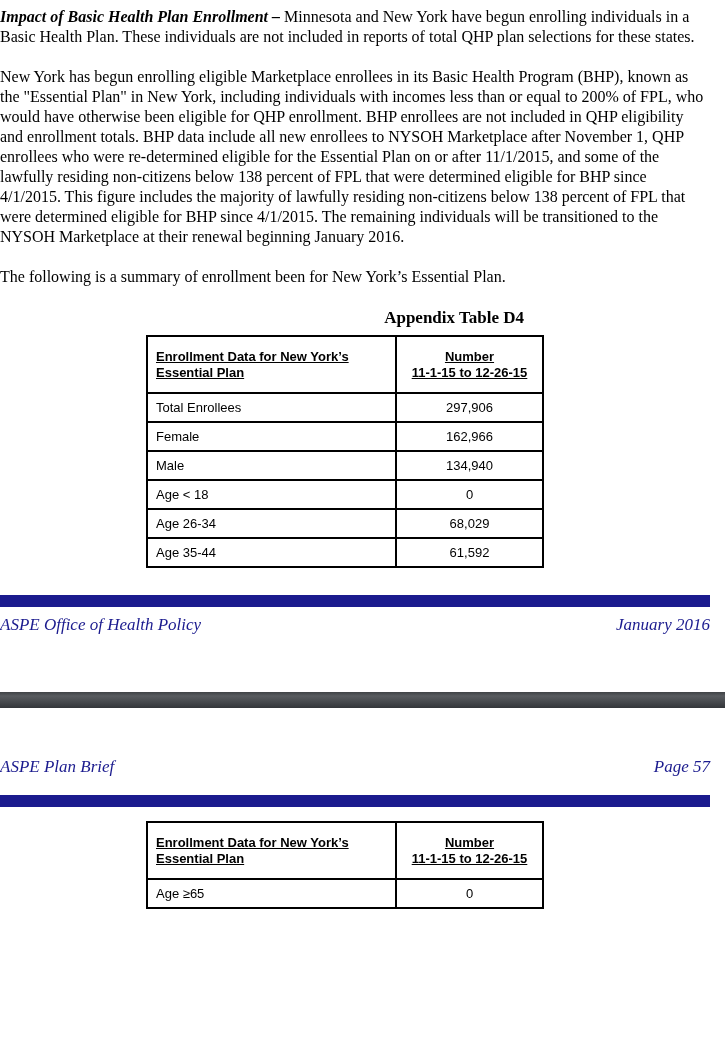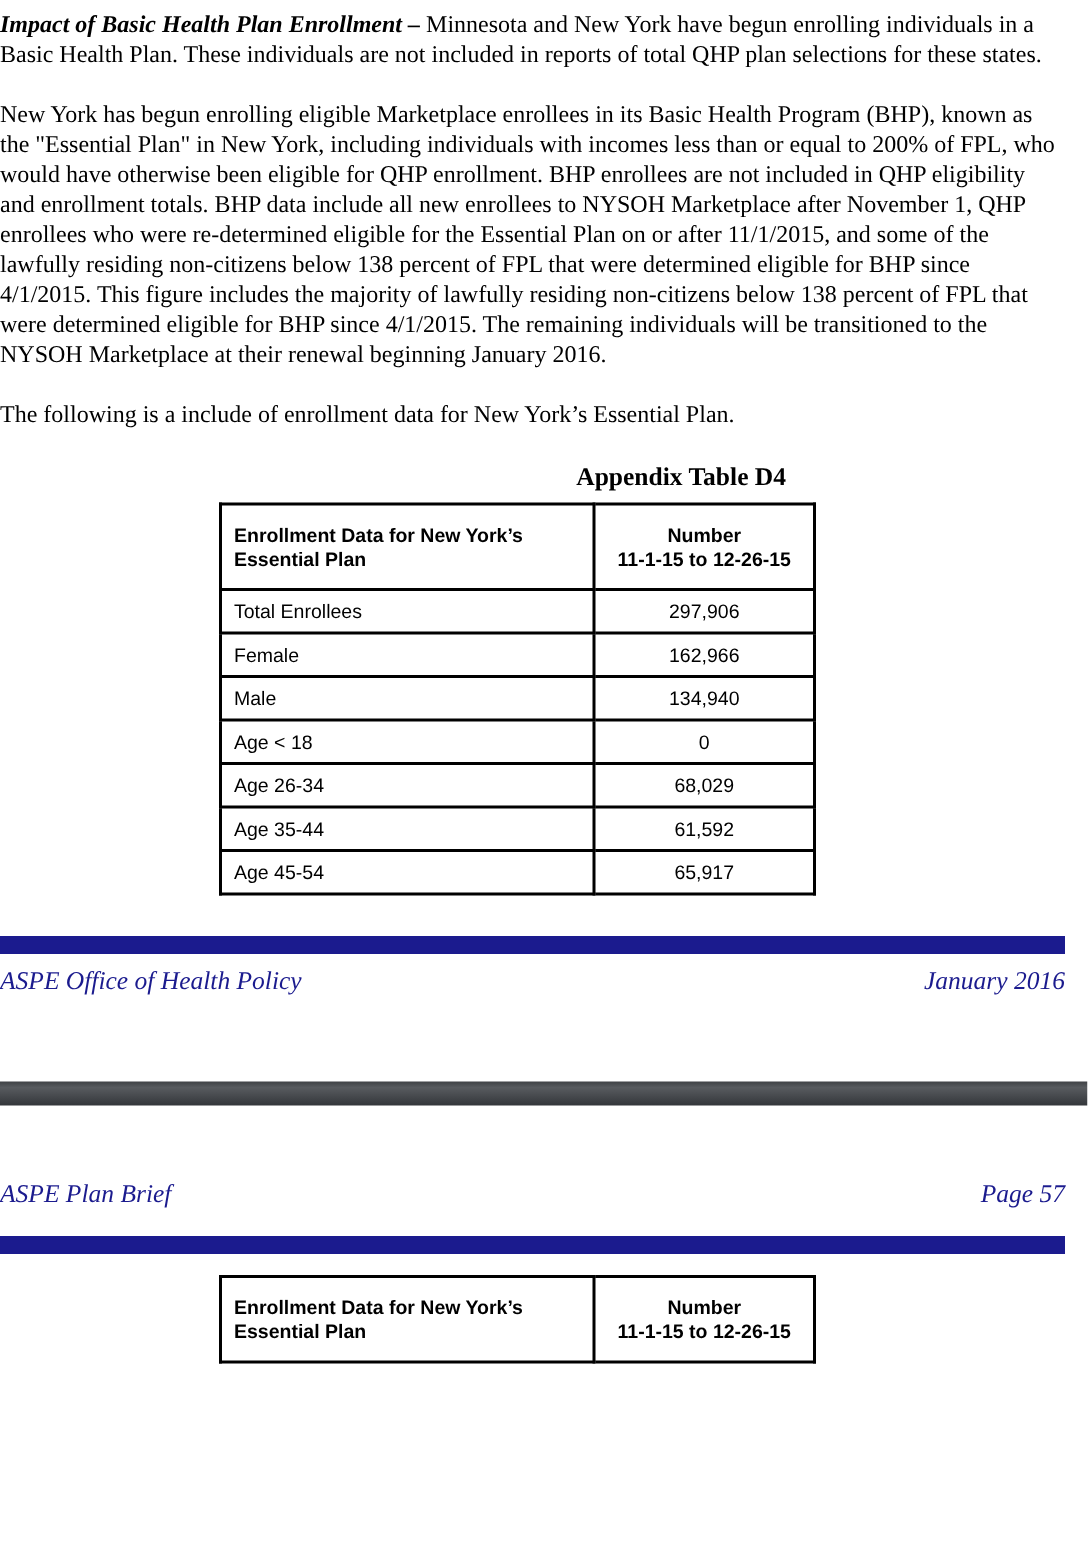--- a/index.html
+++ b/index.html
@@ -43,21 +43,21 @@
     font-family: "Liberation Sans", sans-serif;
     font-size: 13px;
     color: #000;
   }
   table.data-table th, table.data-table td {
     border: 2px solid #000000;
     vertical-align: middle;
   }
   .col-label { width: 233px; text-align: left; padding-left: 8px; padding-right: 6px; }
   .col-value { width: 145px; text-align: center; }
-  table.data-table th { height: 55px; font-weight: bold; line-height: 16px; }
+  table.data-table th { height: 55px; font-weight: bold; line-height: 16px; text-decoration: underline; }
   table.data-table td { height: 27px; font-weight: normal; }
   th.col-label { text-align: left; }
 
   .rule {
     height: 12px;
     background: #1b1b8e;
   }
   .footer-rule { margin-top: 27px; }
   .header-rule { margin-top: 18px; }
 
@@ -84,21 +84,21 @@
 </style>
 </head>
 <body>
 
 <div class="page-section page1">
 
   <p class="body-para"><span class="lead">Impact of Basic Health Plan Enrollment – </span><span>Minnesota and New York have begun enrolling individuals in a Basic Health Plan. These individuals are not included in reports of total QHP plan selections for these states.</span></p>
 
   <p class="body-para">New York has begun enrolling eligible Marketplace enrollees in its Basic Health Program (BHP), known as the "Essential Plan" in New York, including individuals with incomes less than or equal to 200% of FPL, who would have otherwise been eligible for QHP enrollment. BHP enrollees are not included in QHP eligibility and enrollment totals. BHP data include all new enrollees to NYSOH Marketplace after November 1, QHP enrollees who were re-determined eligible for the Essential Plan on or after 11/1/2015, and some of the lawfully residing non-citizens below 138 percent of FPL that were determined eligible for BHP since 4/1/2015. This figure includes the majority of lawfully residing non-citizens below 138 percent of FPL that were determined eligible for BHP since 4/1/2015. The remaining individuals will be transitioned to the NYSOH Marketplace at their renewal beginning January 2016.</p>
 
-  <p class="body-para para3">The following is a include of enrollment data for New York’s Essential Plan.</p>
+  <p class="body-para para3">The following is a summary of enrollment been for New York’s Essential Plan.</p>
 
   <div class="table-title">Appendix Table D4</div>
 
   <table class="data-table">
     <thead>
       <tr>
         <th class="col-label">Enrollment Data for New York’s Essential Plan</th>
         <th class="col-value">
           <div>Number</div>
           <div>11-1-15 to 12-26-15</div>
@@ -123,24 +123,20 @@
         <td class="col-value">0</td>
       </tr>
         <tr>
         <td class="col-label">Age 26-34</td>
         <td class="col-value">68,029</td>
       </tr>
         <tr>
         <td class="col-label">Age 35-44</td>
         <td class="col-value">61,592</td>
       </tr>
-        <tr>
-        <td class="col-label">Age 45-54</td>
-        <td class="col-value">65,917</td>
-      </tr>
       </tbody>
   </table>
 
   <div class="rule footer-rule"></div>
 
   <div class="meta-row footer-row">
     <span>ASPE Office of Health Policy</span>
     <span>January 2016</span>
   </div>
 
@@ -161,16 +157,20 @@
     <thead>
       <tr>
         <th class="col-label">Enrollment Data for New York’s Essential Plan</th>
         <th class="col-value">
           <div>Number</div>
           <div>11-1-15 to 12-26-15</div>
         </th>
       </tr>
     </thead>
     <tbody>
+        <tr>
+        <td class="col-label">Age ≥65</td>
+        <td class="col-value">0</td>
+      </tr>
       </tbody>
   </table>
 
 </div>
 
 </body></html>

